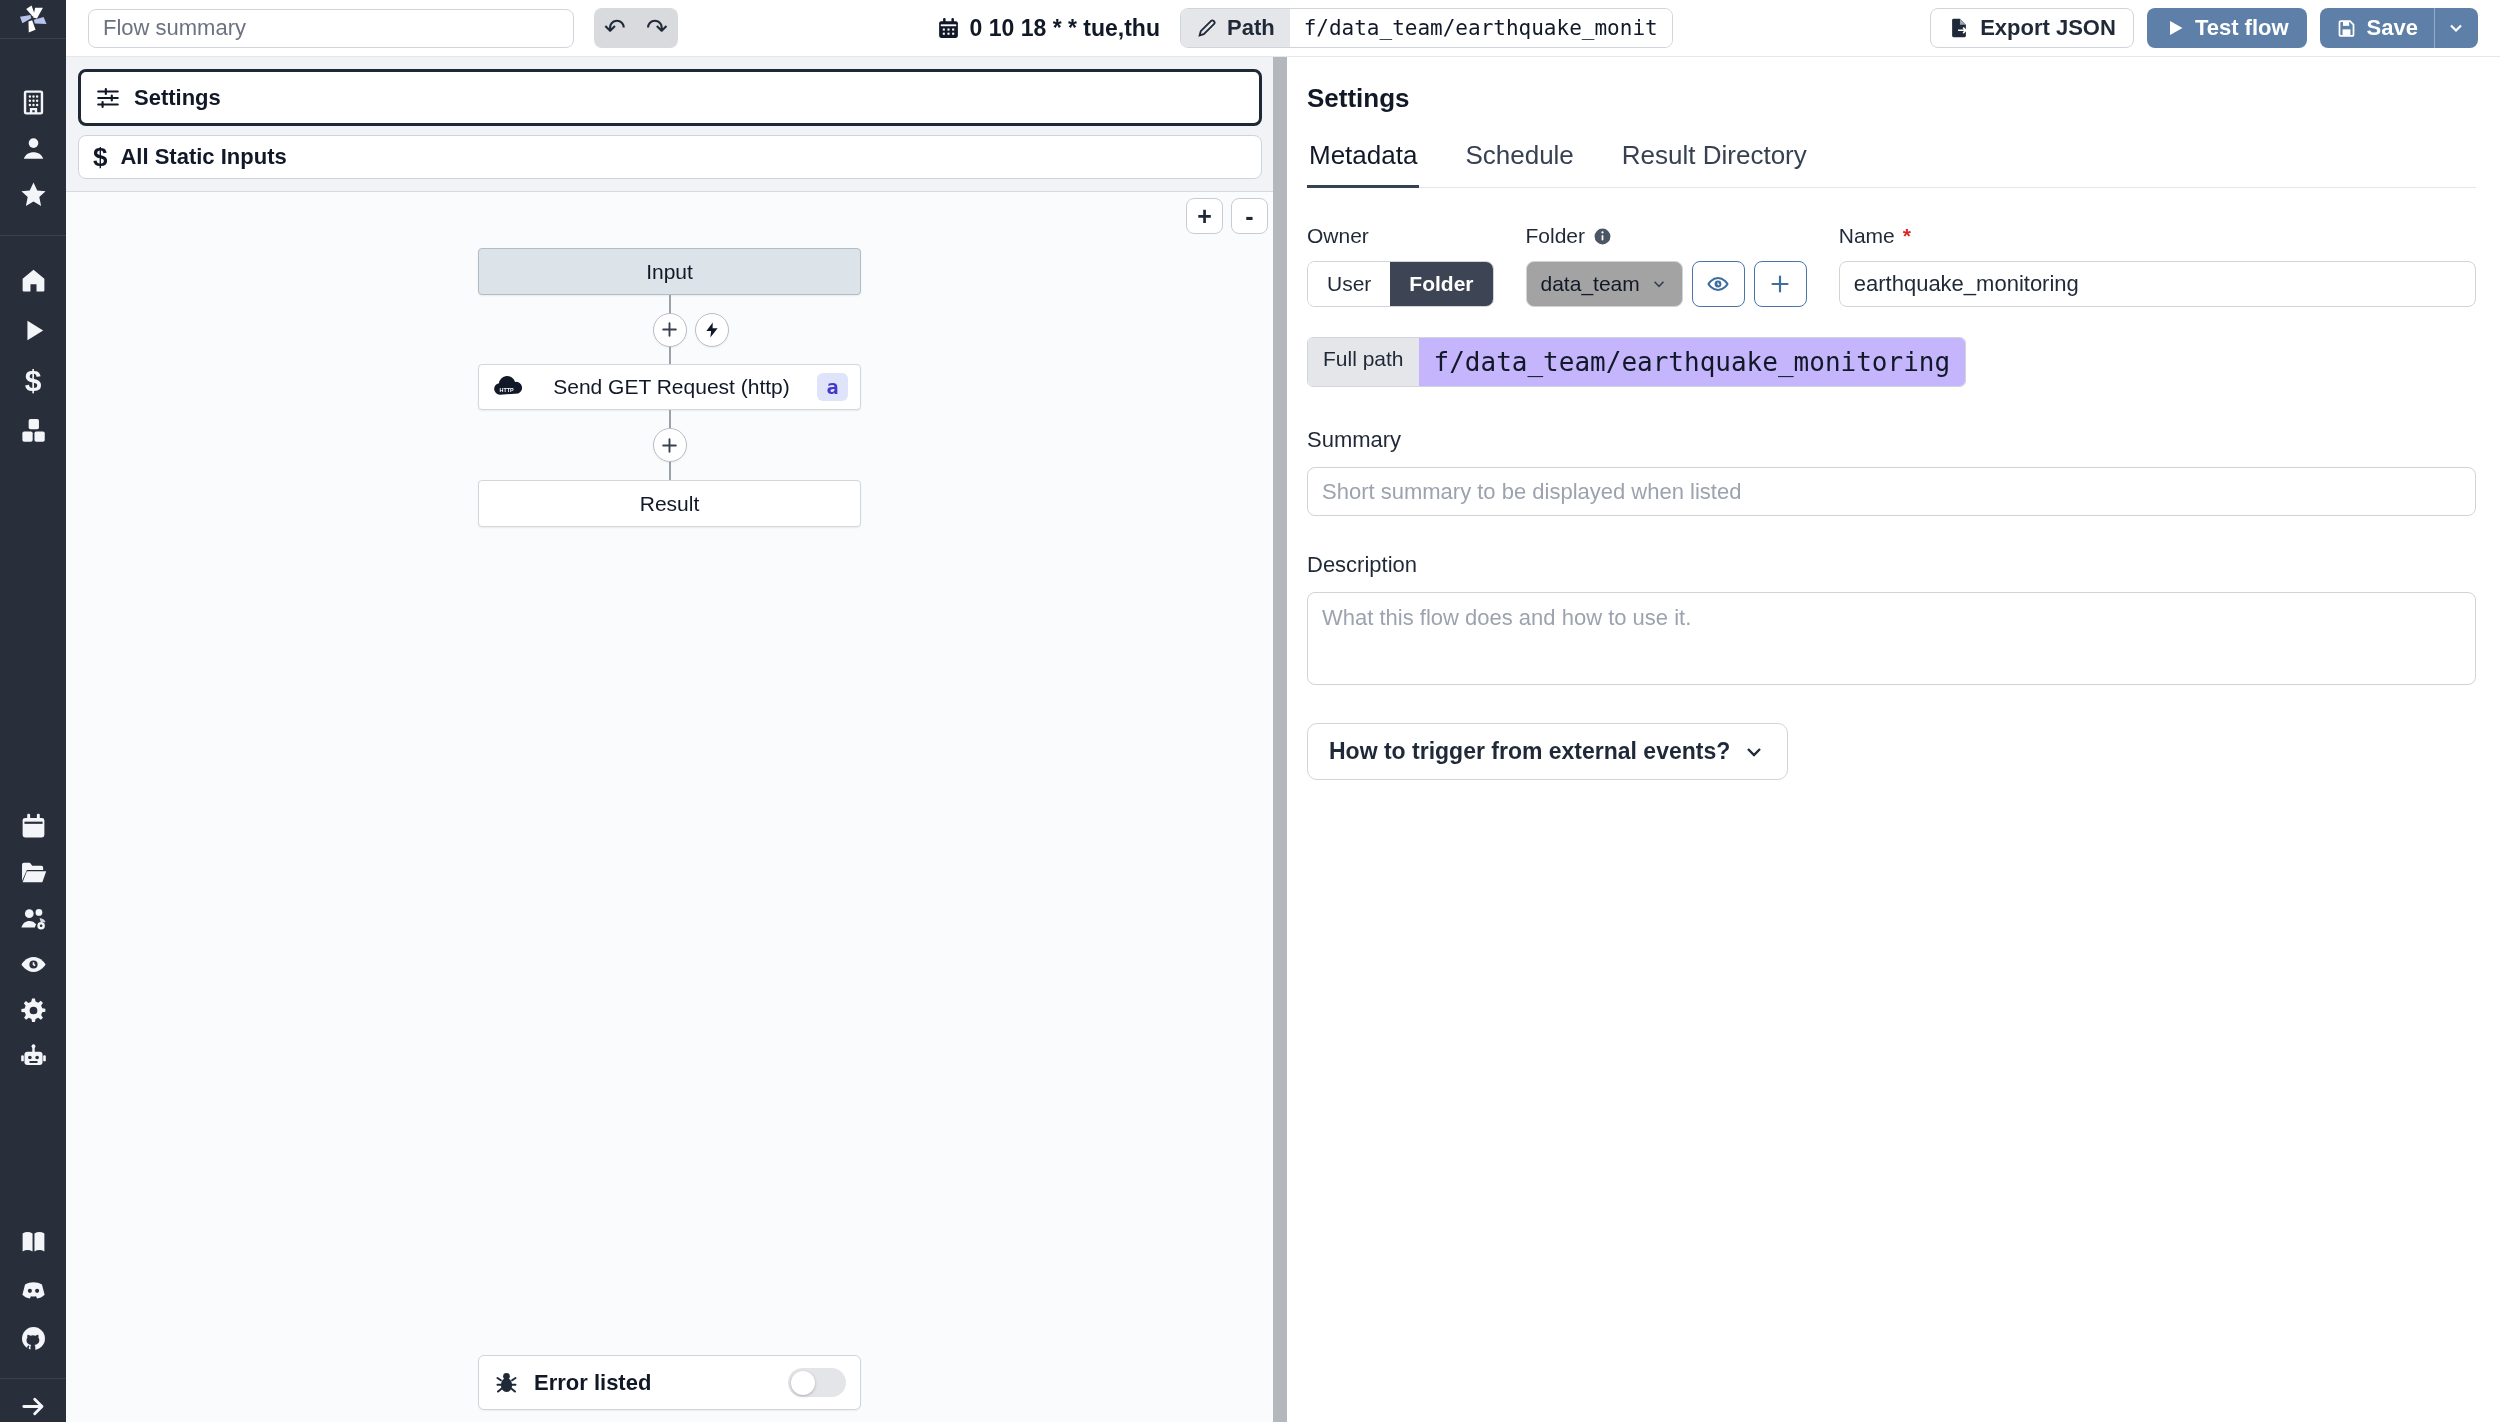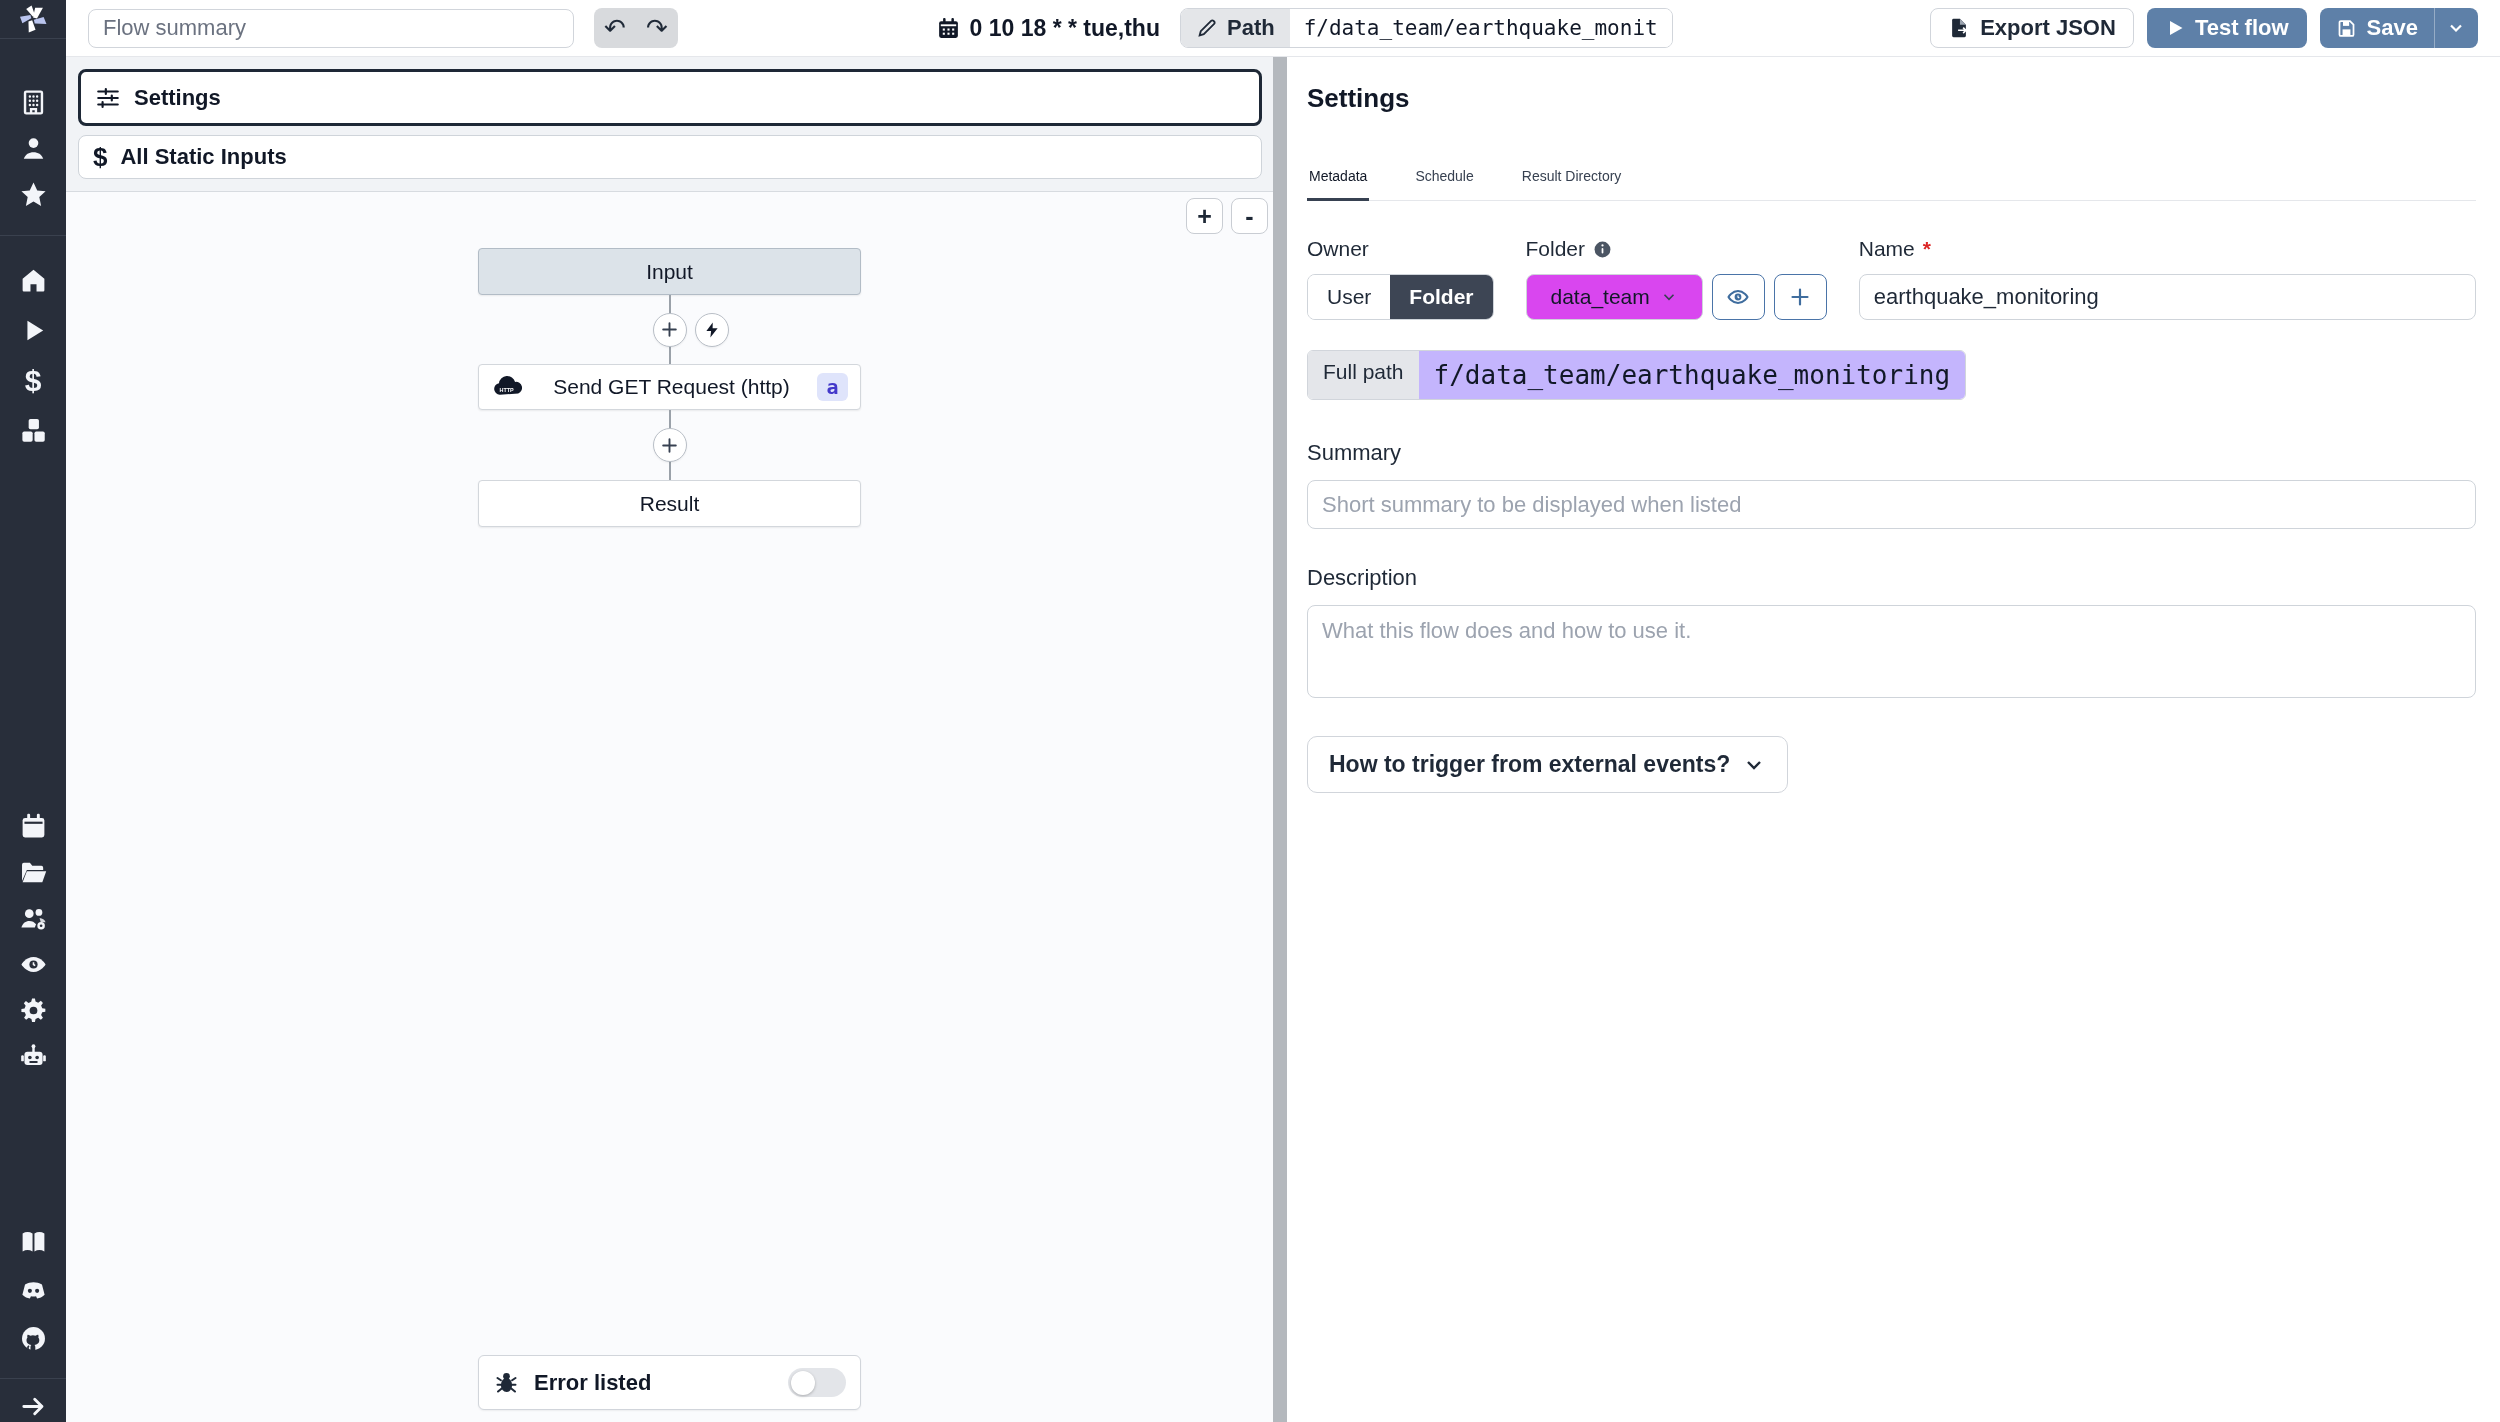--- a/index.html
+++ b/index.html
@@ -68,31 +68,31 @@
   .circle-btn.bolt { left:50%; margin-left:+25px; }
 
   .error-handler { position:absolute; left:412px; bottom:12px; width:383px; height:55px; background:#fff; border:1px solid #d1d5db; border-radius:6px; display:flex; align-items:center; gap:14px; padding:0 14px; box-shadow:0 1px 2px rgba(0,0,0,0.06); }
   .error-handler .eh-label { font-size:22px; font-weight:bold; color:#111827; flex:1; }
   .toggle { width:58px; height:29px; background:#e3e5e9; border-radius:999px; position:relative; cursor:pointer; flex-shrink:0; }
   .toggle .knob { position:absolute; left:3px; top:2.5px; width:24px; height:24px; background:#fff; border-radius:50%; box-shadow:0 1px 3px rgba(0,0,0,0.25); }
 
   
   .meta-title { font-size:26px; font-weight:bold; color:#111827; }
   .tabs { margin-top:26px; display:flex; gap:44px; border-bottom:1px solid #e5e7eb; }
-  .tab { font-size:14px; color:#374151; padding:0 2px 14px 2px; cursor:pointer;margin-top:28px; }
+  .tab { font-size:26px; color:#374151; padding:0 2px 14px 2px; cursor:pointer; }
   .tab.active { color:#111827; font-weight:normal; border-bottom:3px solid #374151; margin-bottom:-1px; }
 
   .form-row1 { margin-top:36px; display:flex; gap:32px; align-items:flex-start; }
   .field-label { font-size:21px; color:#1f2937; margin-bottom:13px; display:flex; align-items:center; gap:8px; }
   .req-star { color:#dc2626; font-weight:bold; }
   .seg-group { display:flex; border:1px solid #cfd4da; border-radius:8px; overflow:hidden; height:46px; }
   .seg { display:flex; align-items:center; justify-content:center; padding:0 19px; font-size:21px; cursor:pointer; background:#fff; color:#1f2937; }
   .seg.selected { background:#3d4554; color:#fff; font-weight:bold; }
   .folder-controls { display:flex; gap:9px; }
-  .select-box { height:46px; border:1px solid #cfd4da; border-radius:8px; background:#d946ef; display:flex; align-items:center; gap:10px; padding:0 24px; font-size:21px; color:#111827; cursor:pointer; }
+  .select-box { height:46px; border:1px solid #cfd4da; border-radius:8px; background:#a3a3a3; display:flex; align-items:center; gap:10px; padding:0 14px; font-size:21px; color:#111827; cursor:pointer; }
   .icon-btn-blue { width:53px; height:46px; border:1px solid #4a74a8; border-radius:8px; background:#fff; display:flex; align-items:center; justify-content:center; color:#3f6d9e; cursor:pointer; }
   .name-col { flex:1; }
   .text-input { width:100%; height:46px; border:1px solid #cfd4da; border-radius:8px; padding:0 14px; font-size:22px; font-family:"Liberation Sans",sans-serif; color:#1f2937; outline:none; background:#fff; }
   .text-input::placeholder { color:#9ca3af; }
 
   .fullpath-row { margin-top:30px; display:inline-flex; border:1px solid #d1d5db; border-radius:6px; overflow:hidden; }
   .fullpath-label { background:#e4e6ea; padding:9px 15px; font-size:21px; color:#1f2937; }
   .fullpath-value { background:#c4b5fd; padding:9px 15px; font-family:"DejaVu Sans Mono",monospace; font-size:26px; color:#111827; }
 
   .block-label { margin-top:40px; font-size:22px; color:#1f2937; }

